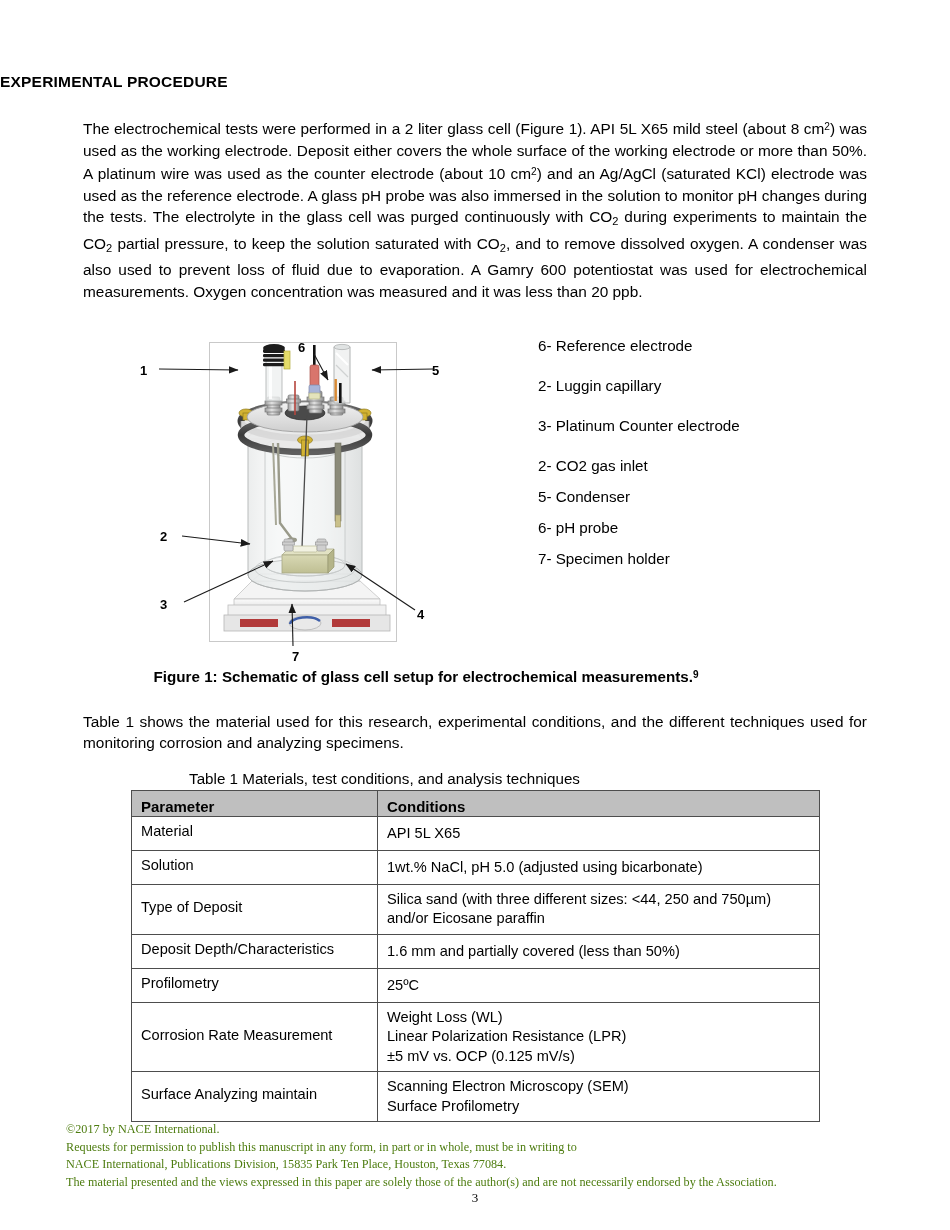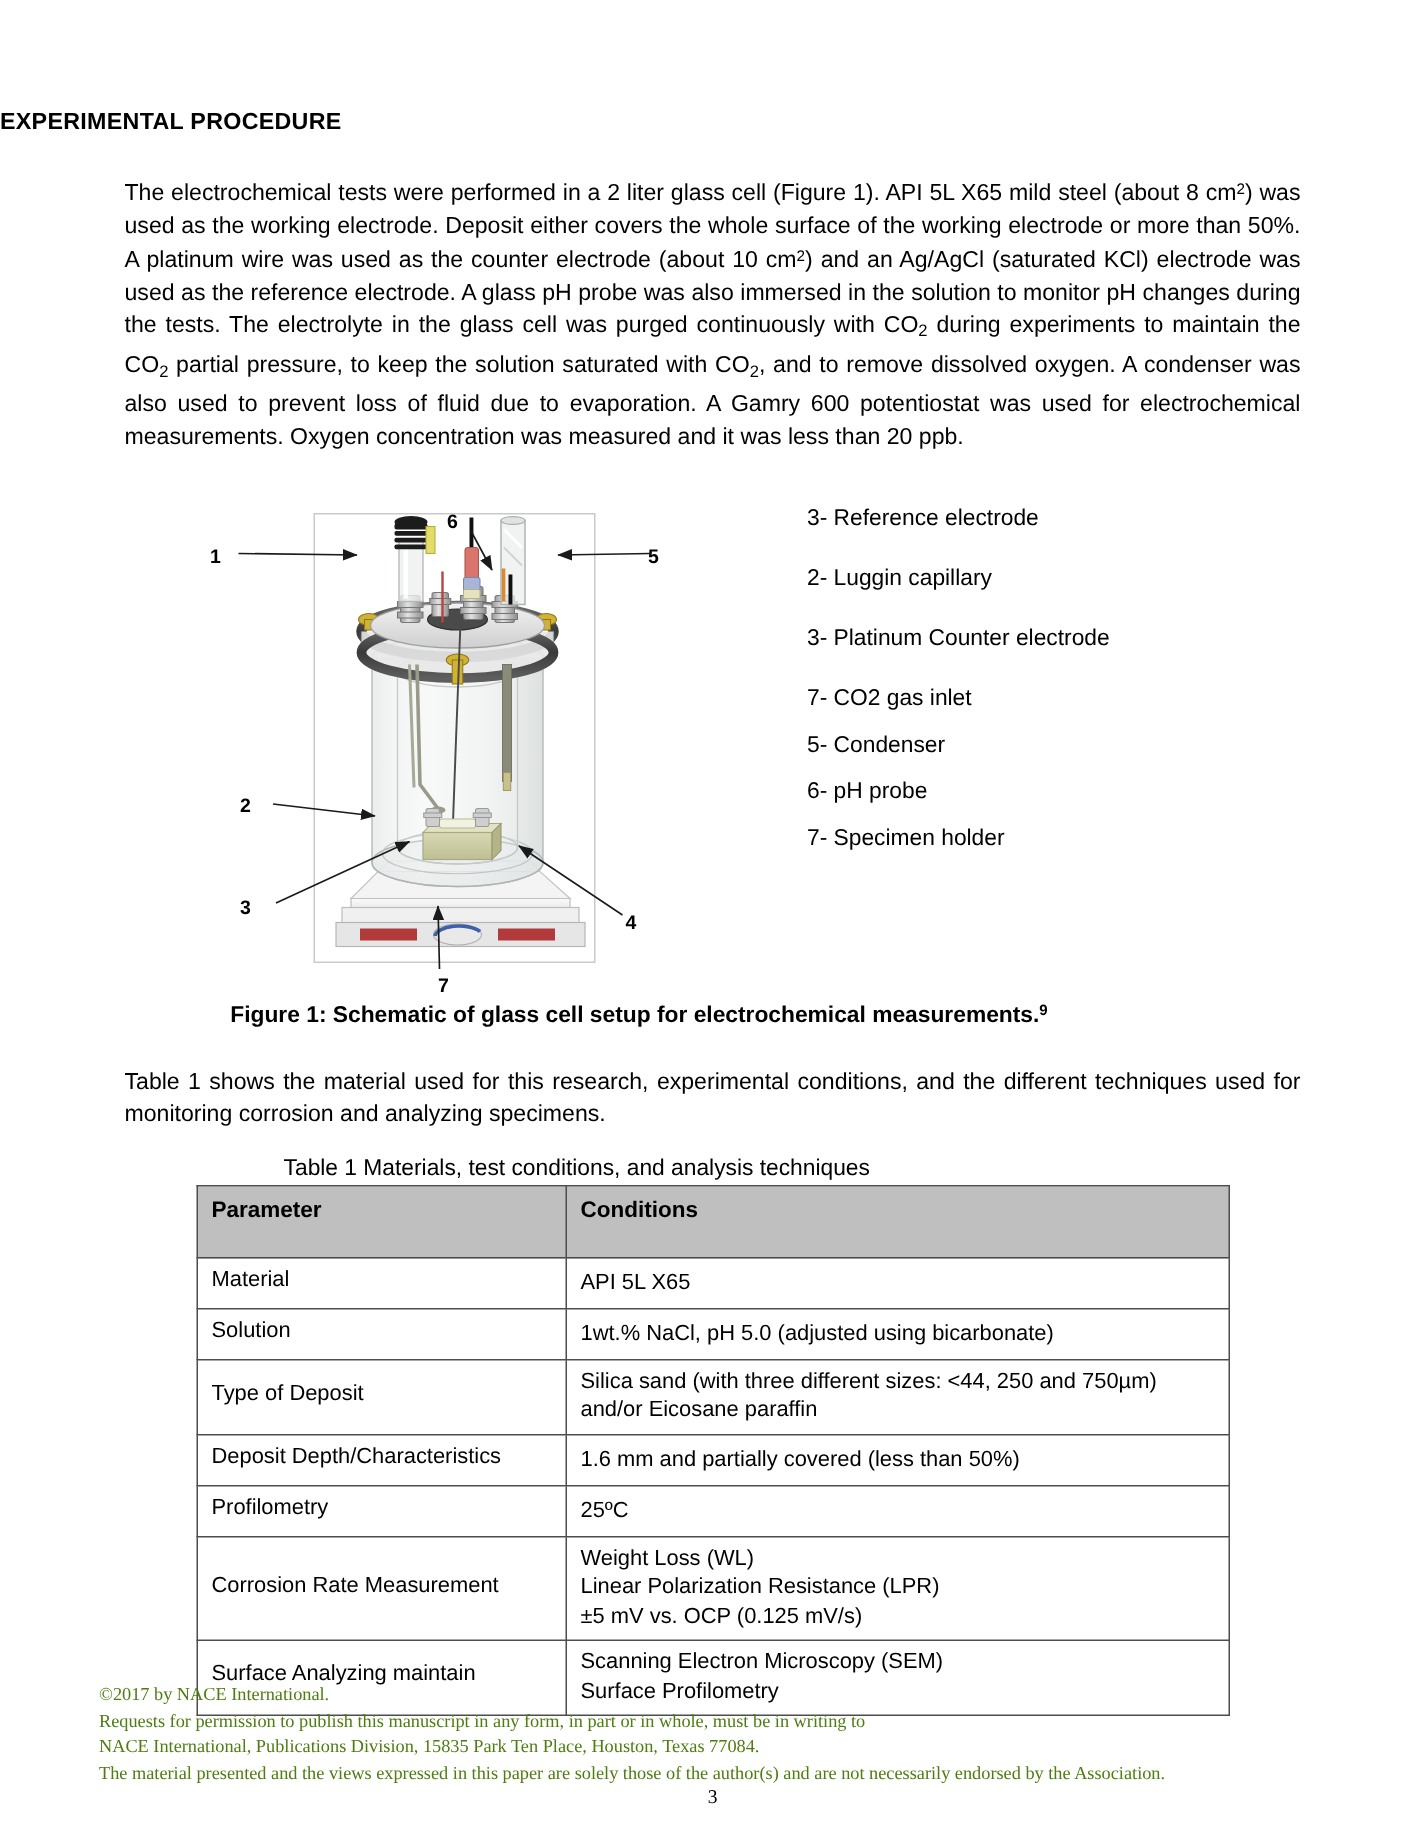--- a/index.html
+++ b/index.html
@@ -136,21 +136,21 @@
     padding: 5px 8px 5px 9px;
     vertical-align: middle;
     line-height: 19px;
     text-align: left;
   }
   table.mat-table thead th {
     background: #bfbfbf;
     font-weight: bold;
     font-size: 15px;
     padding-top: 6px;
-    padding-bottom: 22px;
+    padding-bottom: 0;
   }
   table.mat-table td.cell-multi { line-height: 19.5px; }
 
   
   .footer {
     position: absolute;
     left: 66px;
     top: 1121px;
     width: 790px;
     font-family: "Liberation Serif", serif;
@@ -352,24 +352,24 @@
         <line x1="182" y1="18" x2="196" y2="44"></line>
         <line x1="50" y1="200" x2="118" y2="208"></line>
         <line x1="52" y1="266" x2="141" y2="225"></line>
         <line x1="283" y1="274" x2="214" y2="228"></line>
         <line x1="161" y1="310" x2="160" y2="268"></line>
       </g>
     </svg>
   </div>
 
   <div class="legend">
-    <div class="legend-item sp-lg">3- Reference electrode</div>
+    <div class="legend-item sp-lg">6- Reference electrode</div>
     <div class="legend-item sp-lg">2- Luggin capillary</div>
     <div class="legend-item sp-lg">3- Platinum Counter electrode</div>
-    <div class="legend-item sp-sm">7- CO2 gas inlet</div>
+    <div class="legend-item sp-sm">2- CO2 gas inlet</div>
     <div class="legend-item sp-sm">5- Condenser</div>
     <div class="legend-item sp-sm">6- pH probe</div>
     <div class="legend-item">7- Specimen holder</div>
   </div>
 
   <div class="fig-caption"><span>Figure 1: Schematic of glass cell setup for electrochemical measurements.</span><sup>9</sup></div>
 
   <p class="para last-line-left" id="table-intro-para">Table 1 shows the material used for this research, experimental conditions, and the different techniques used for monitoring corrosion and analyzing specimens.</p>
 
   <div class="table-title">Table 1 Materials, test conditions, and analysis techniques</div>

